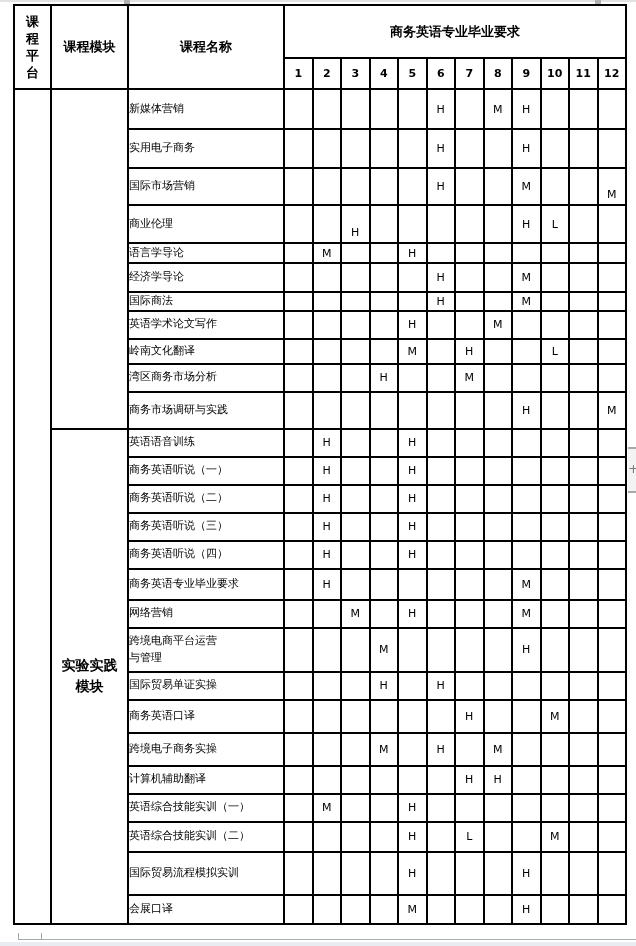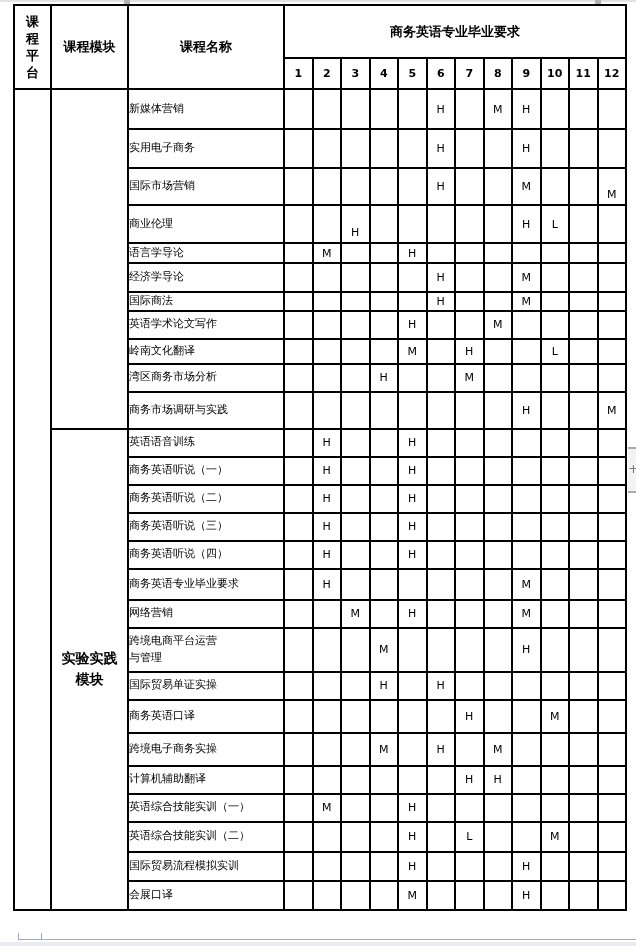--- a/index.html
+++ b/index.html
@@ -489,21 +489,21 @@
           <td class="mark-cell"></td>
           <td class="mark-cell"><span class="mv">H</span></td>
           <td class="mark-cell"></td>
           <td class="mark-cell"><span class="mv">L</span></td>
           <td class="mark-cell"></td>
           <td class="mark-cell"></td>
           <td class="mark-cell"><span class="mv">M</span></td>
           <td class="mark-cell"></td>
           <td class="mark-cell"></td>
         </tr>
-        <tr style="height: 29px; margin-left: 44px;">
+        <tr style="height: 43px; margin-left: 44px;">
           <td class="course-name">国际贸易流程模拟实训</td>
           <td class="mark-cell"></td>
           <td class="mark-cell"></td>
           <td class="mark-cell"></td>
           <td class="mark-cell"></td>
           <td class="mark-cell"><span class="mv">H</span></td>
           <td class="mark-cell"></td>
           <td class="mark-cell"></td>
           <td class="mark-cell"></td>
           <td class="mark-cell"><span class="mv">H</span></td>

